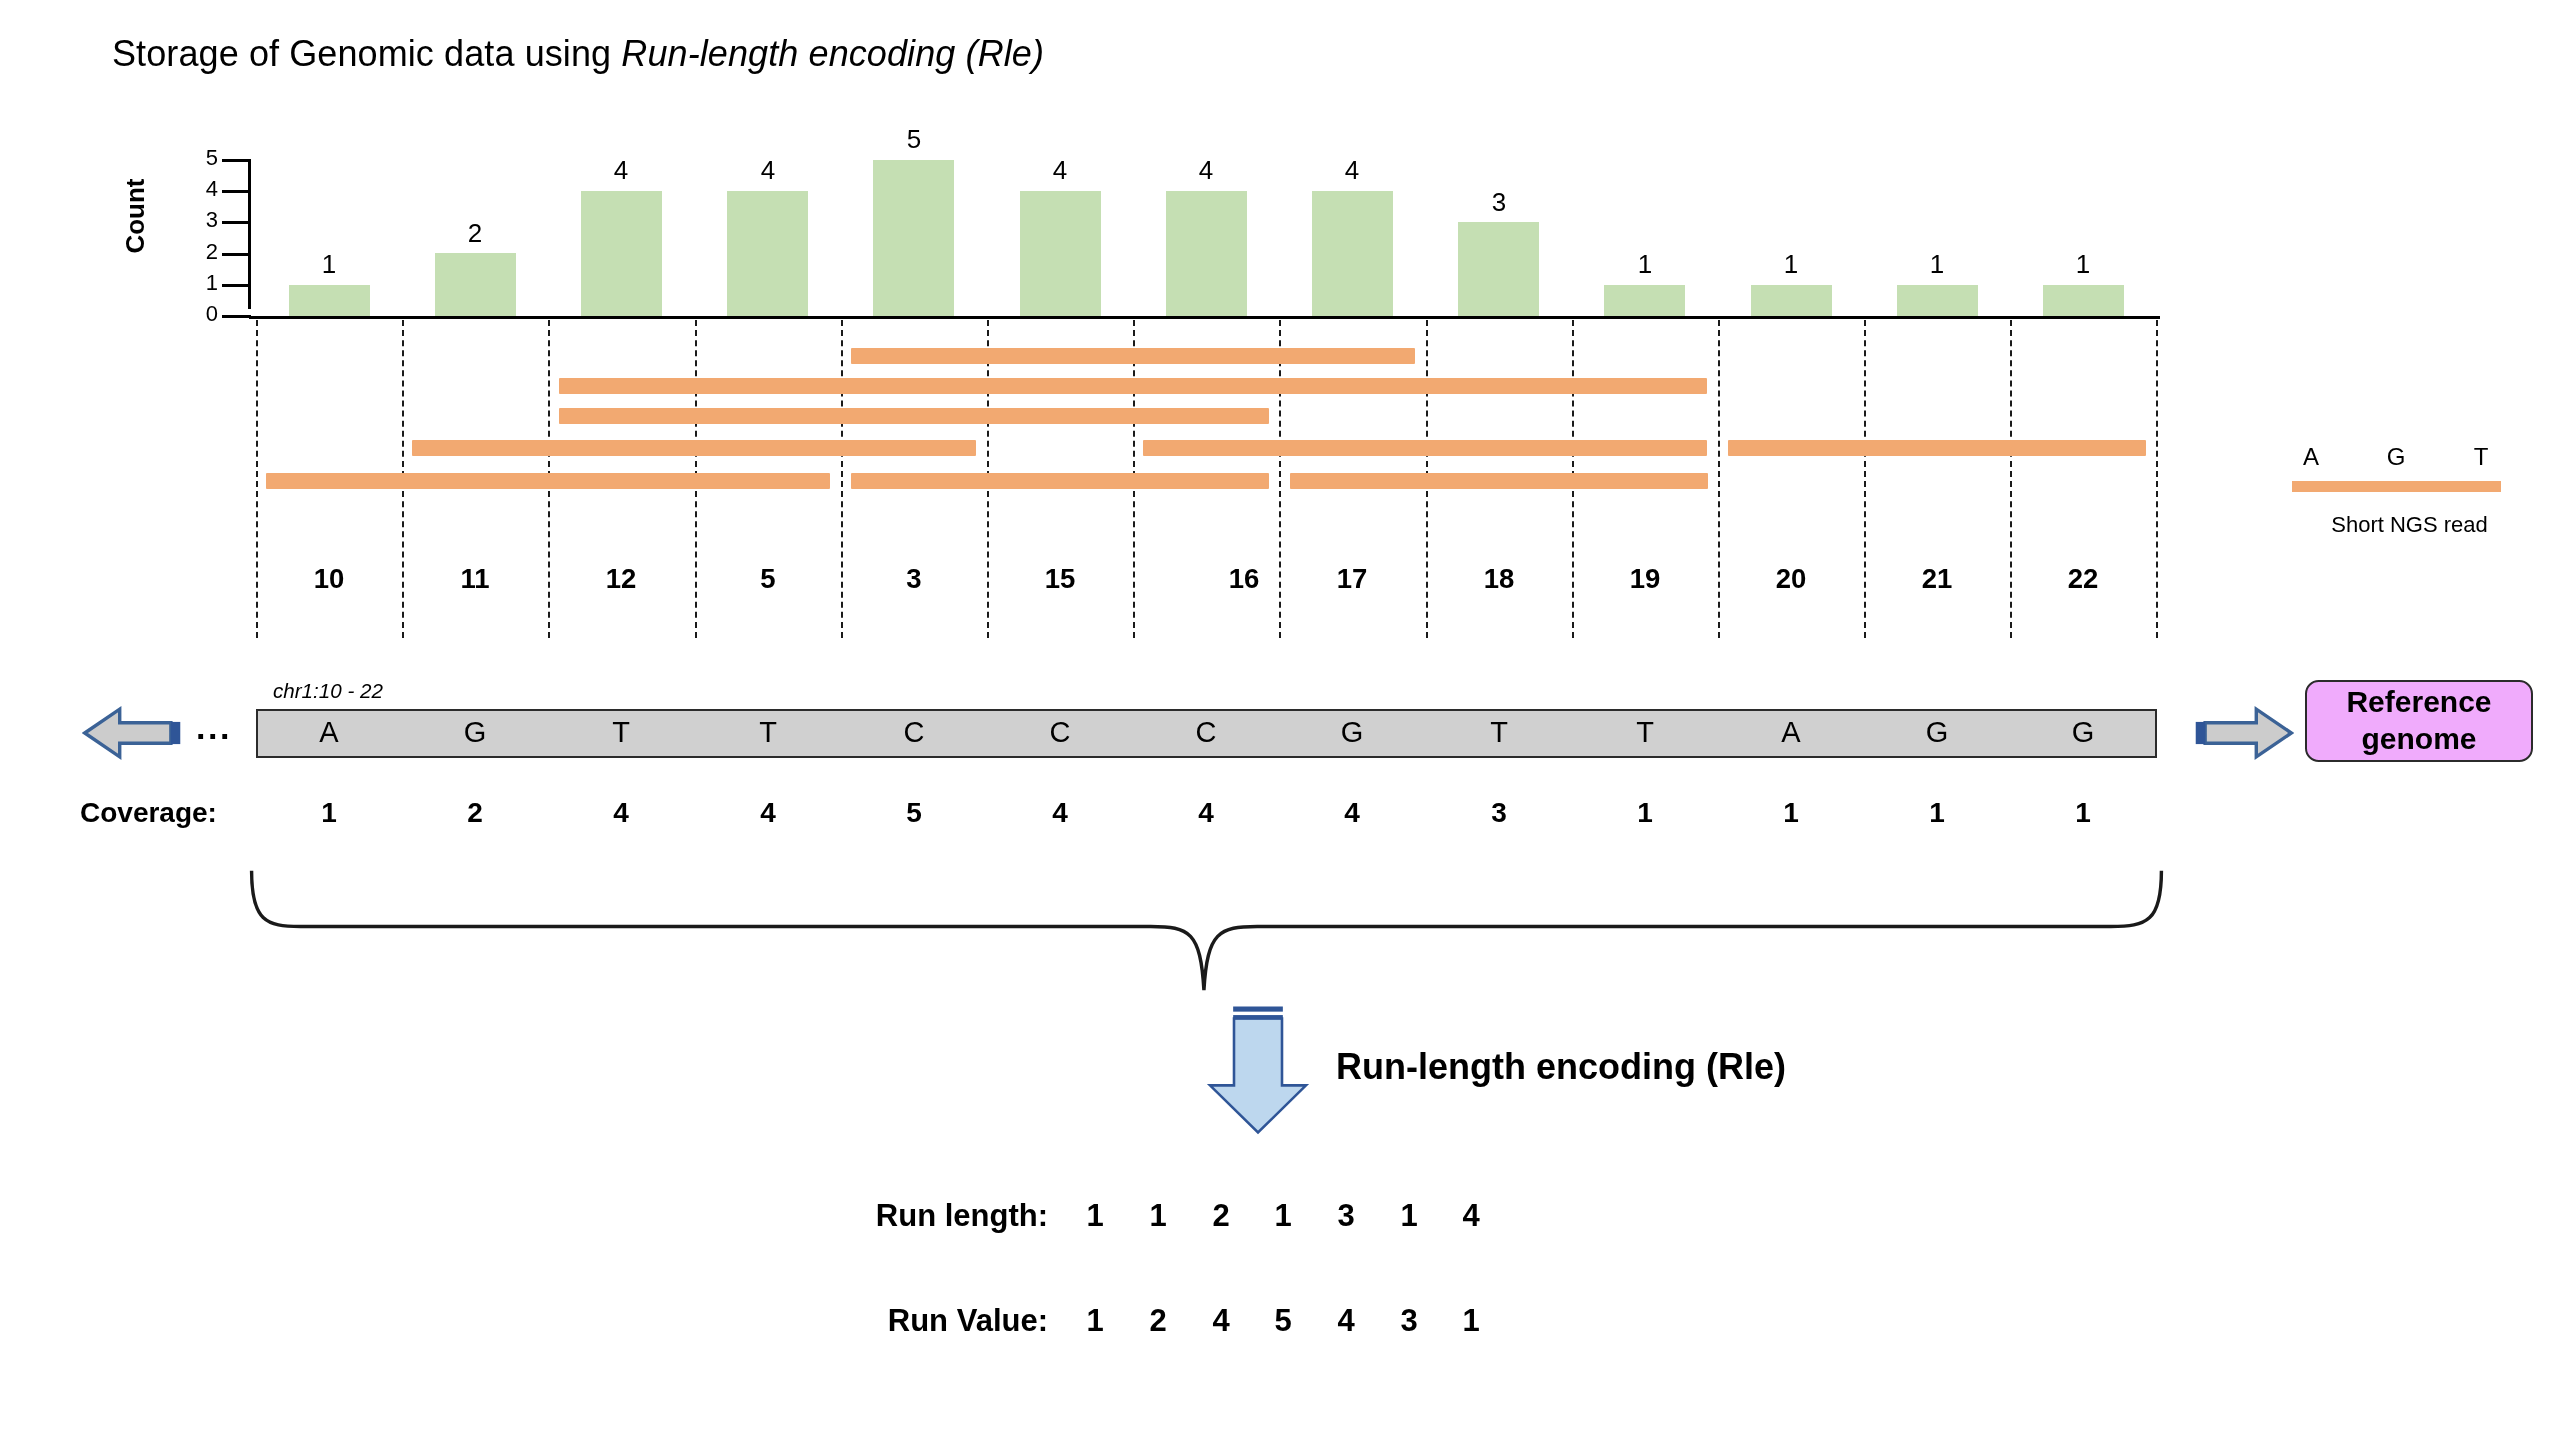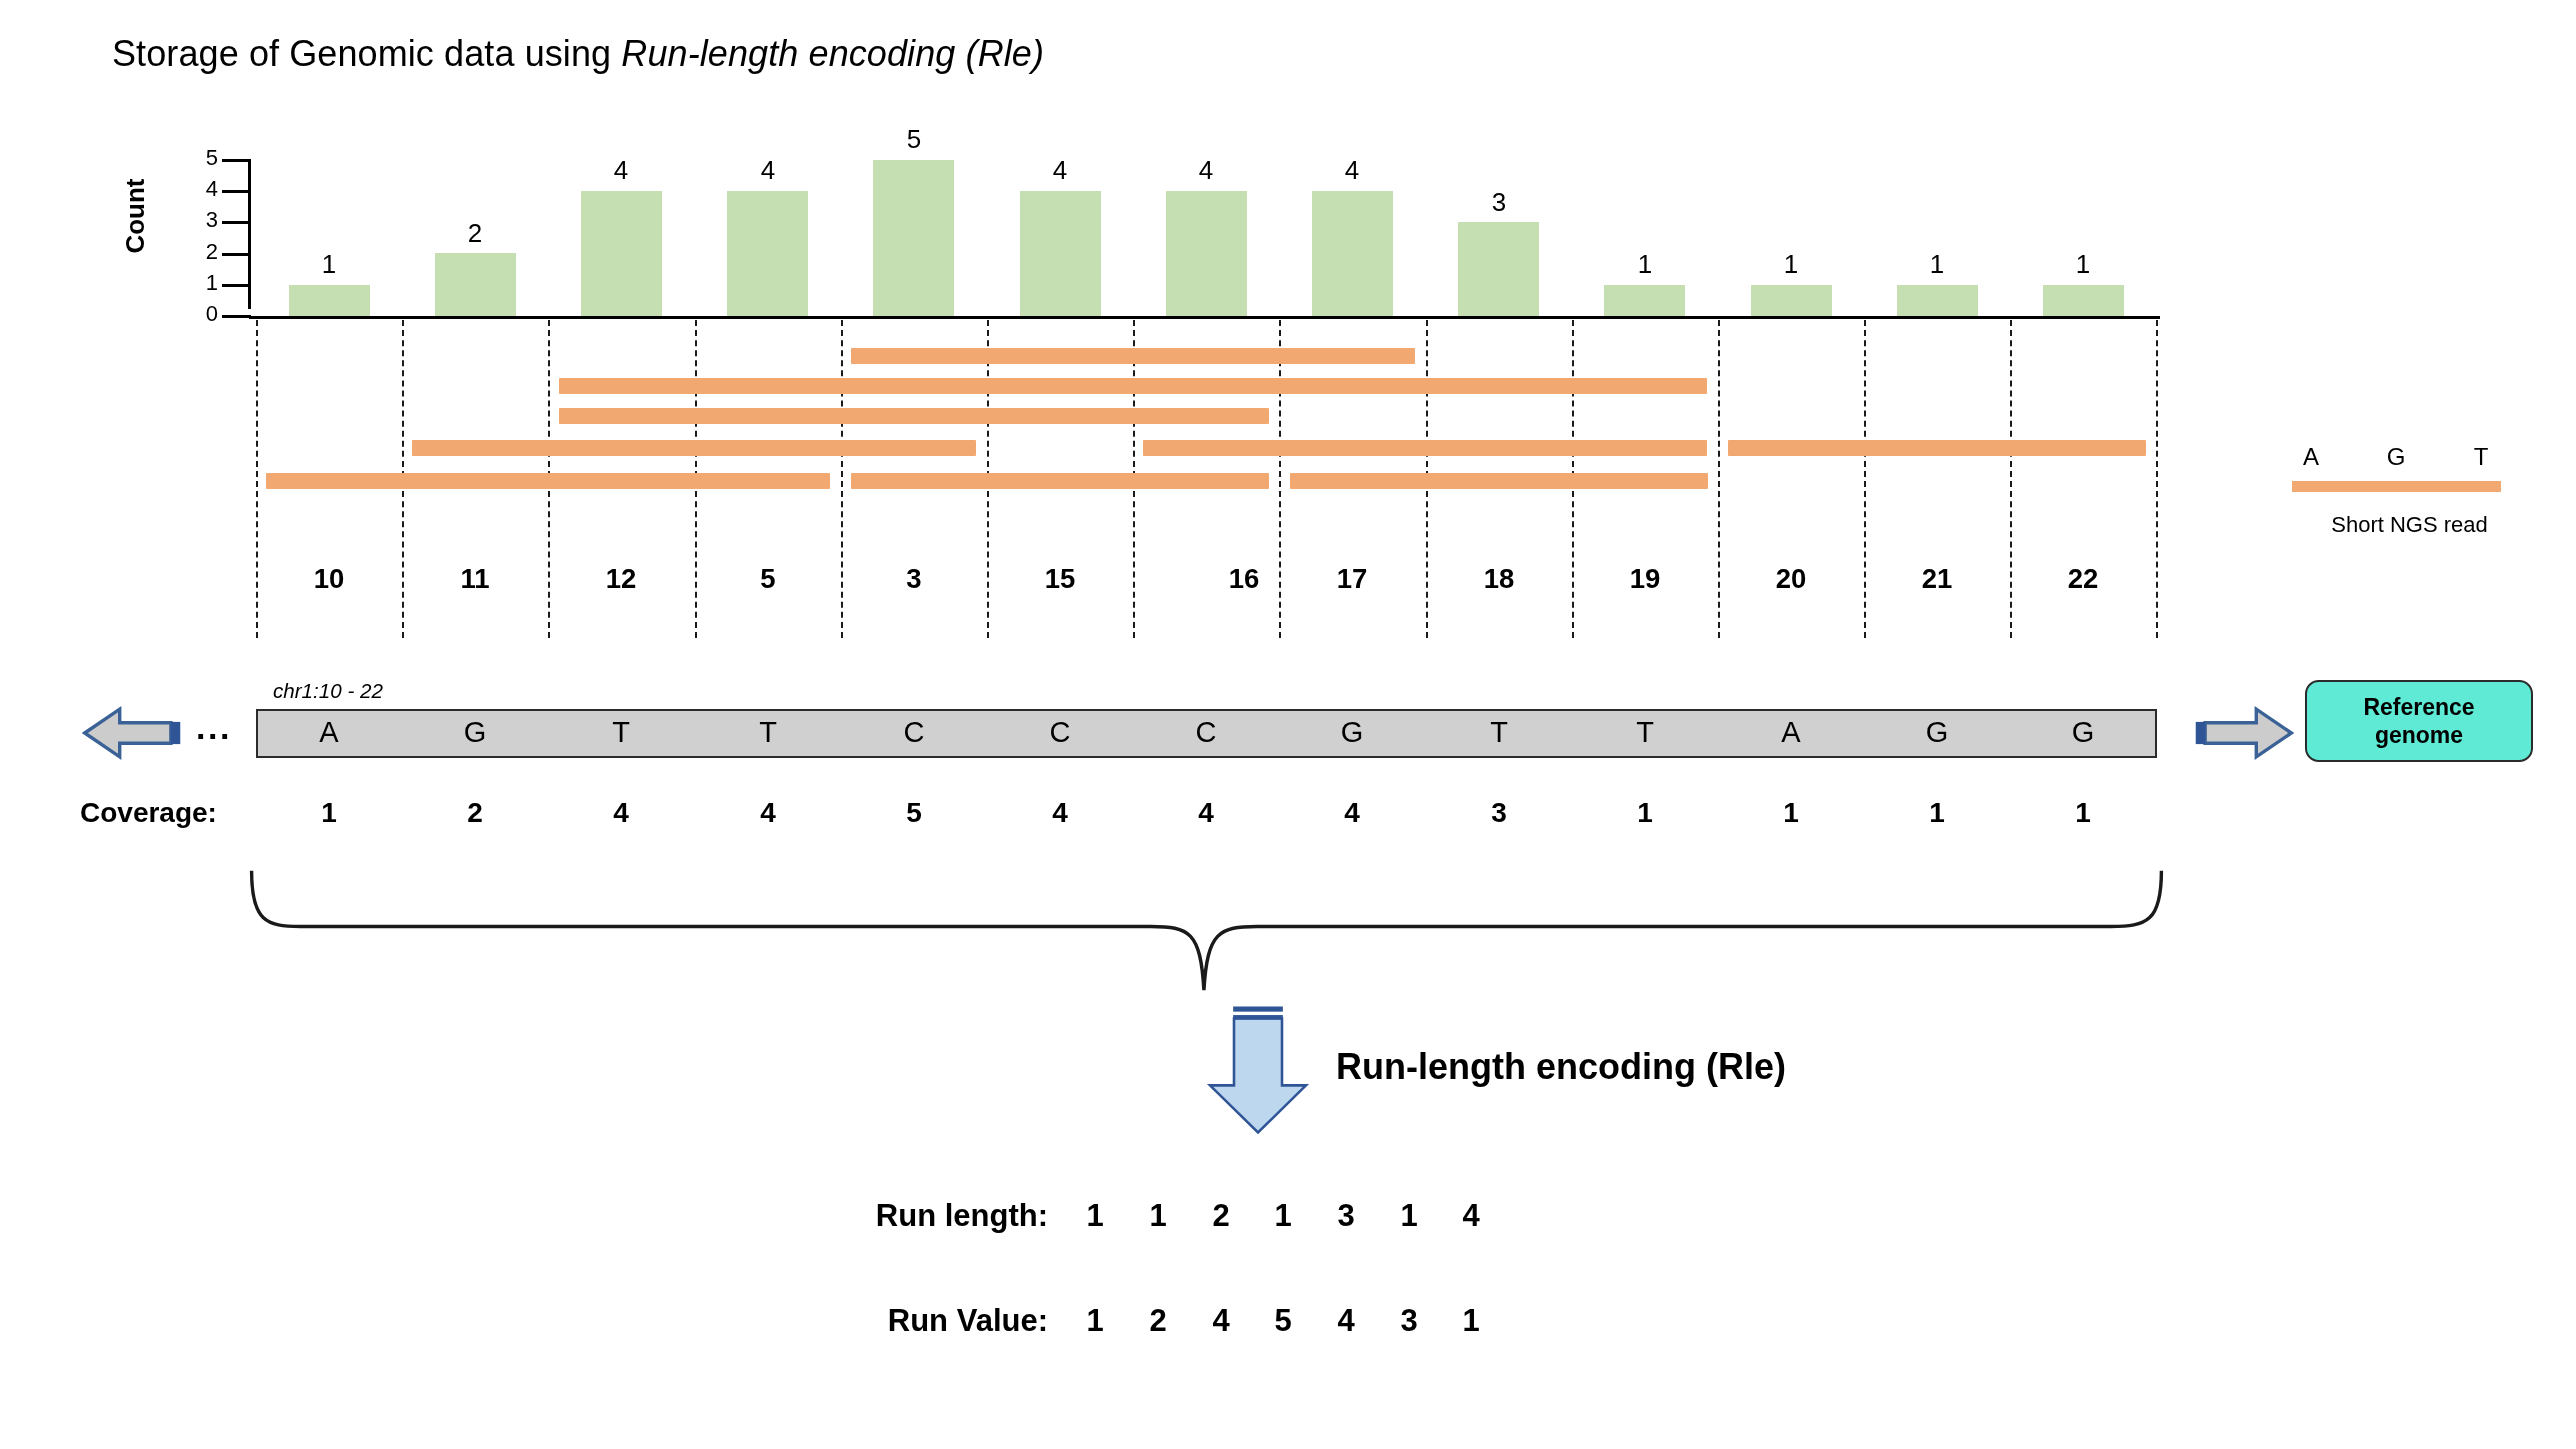--- a/index.html
+++ b/index.html
@@ -123,27 +123,27 @@
   #left-arrow { left: 82px; top: 704px; }
   #ellipsis {
     left: 196px; top: 708px;
     font-size: 34px; font-weight: bold;
     letter-spacing: 2.6px;
   }
   #right-arrow { left: 2193px; top: 704px; }
   #ref-genome-box {
     left: 2305px; top: 680px;
     width: 228px; height: 82px;
-    background: #5eead4;
+    background: #f0abfc;
     border: 2.6px solid #2b2b2b;
     border-radius: 13.7px;
     box-sizing: border-box;
     display: flex; flex-direction: column;
     align-items: center; justify-content: center;
-    font-size: 23px; font-weight: bold;
+    font-size: 30px; font-weight: bold;
     line-height: 1.22;
     text-align: center;
   }
 
   
   #coverage-label {
     left: 80px; top: 797px;
     font-size: 28px; font-weight: bold;
     white-space: nowrap;
   }

